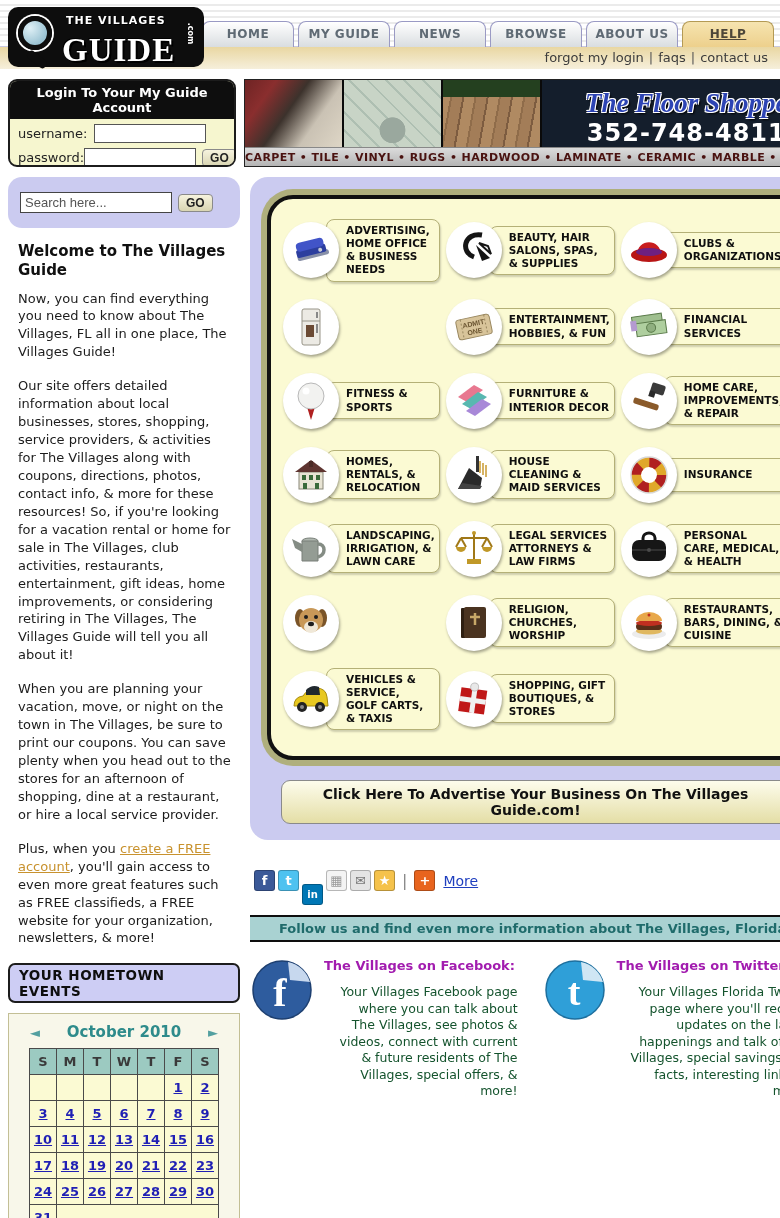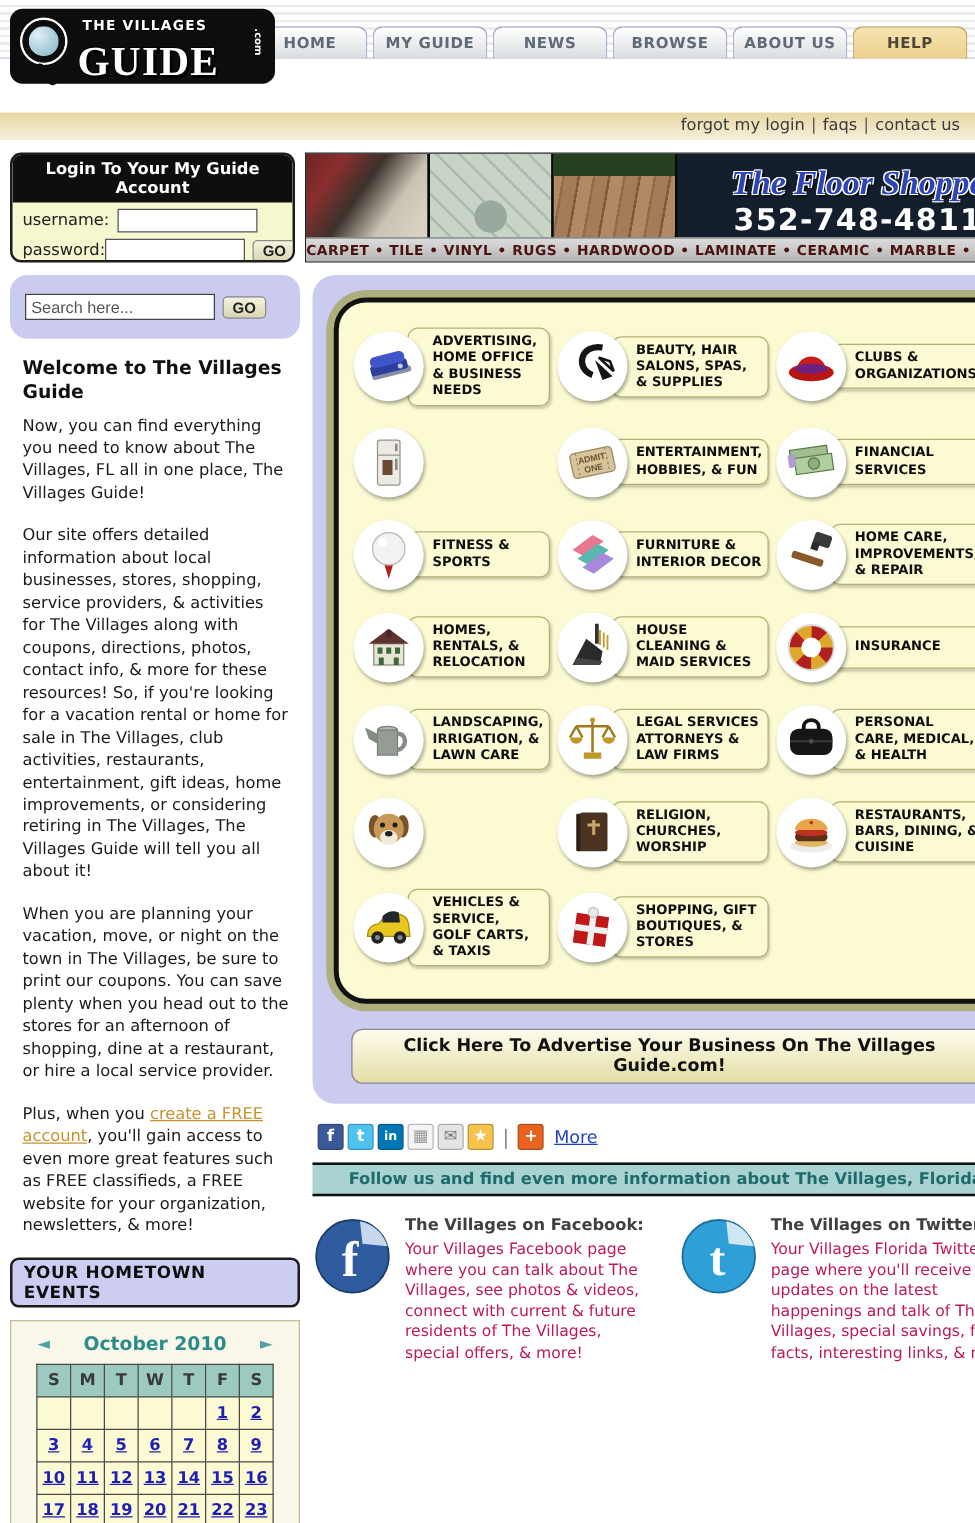--- a/index.html
+++ b/index.html
@@ -10,21 +10,21 @@
   }
   a { cursor:pointer; }
 
   
   .topstrip{
     height:47px; position:relative;
     background:repeating-linear-gradient(180deg,#ffffff 0 4px,#ebebeb 4px 6px);
     border-bottom:1px solid #c9c9e2;
   }
   .logo{
-    position:absolute; left:8px; top:7px; width:212px; height:60px;
+    position:absolute; left:8px; top:7px; width:196px; height:60px;
     background:#0d0d0d; border-radius:10px; z-index:10; overflow:visible;
   }
   .lens{
     position:absolute; left:10px; top:9px; width:34px; height:34px; border-radius:50%;
     background:radial-gradient(circle at 30% 30%, #dff0f6, #9cc4d4 70%);
     border:5px solid #0d0d0d; box-shadow:0 0 0 2px #fff;
   }
   .lens-handle{
     position:absolute; left:18px; top:48px; width:22px; height:9px; background:#0d0d0d;
     border-radius:4px; transform:rotate(38deg);
@@ -43,25 +43,25 @@
     transform:rotate(90deg);
   }
   .tabs{ position:absolute; right:6px; bottom:-1px; display:flex; }
   .tab{
     width:92px; height:26px; line-height:24px; text-align:center; margin-left:4px;
     font-size:12px; font-weight:bold; color:#5f6a74; letter-spacing:0.5px;
     background:linear-gradient(#ffffff,#d9dde0);
     border:1px solid #9a9ac4; border-bottom:none; border-radius:8px 8px 0 0; cursor:pointer;margin-top:40px;
   }
   .tab.active{
-    background:linear-gradient(#f6e4b0,#edd08c); color:#4d4638; border-color:#b49a54;
+    background:linear-gradient(#f6e4b0,#edd08c); color:#4d4638; border-color:#b49a54;text-decoration:underline;
   }
   .subnav{
     height:22px; background:linear-gradient(#e9d7a2,#f6efdb);
-    text-align:right; padding:3px 12px 0 0; font-size:13px; color:#3c3c3c;margin-top:43px;
+    text-align:right; padding:3px 12px 0 0; font-size:13px; color:#3c3c3c;
   }
   .subnav span.lnk{ cursor:pointer; }
   .subnav span.sep{ color:#555; margin:0 5px; }
 
   
   .row1{ display:flex; gap:8px; padding:10px 8px 0 8px;align-items:flex-end; }
   .login-box{
     width:228px; border:2px solid #1c1c1c; border-radius:9px; background:#f6f6cf; overflow:hidden;
     height:88px; flex-shrink:0;
   }
@@ -177,22 +177,22 @@
   }
   .s-sep{ color:#888; margin:0 7px 0 4px; }
   .more-link{ color:#1f3fbf; font-size:14px; text-decoration:underline; margin-left:5px; cursor:pointer; }
   .follow-bar{
     background:#a9d2d2; border-top:2px solid #0e0e0e; border-bottom:2px solid #0e0e0e;
     color:#1f6b6b; font-weight:bold; font-size:13px; text-align:center; padding:4px 0;
   }
   .sm-columns{ display:flex; gap:14px; margin-top:16px; }
   .sm-col{ flex:1; display:flex; gap:10px; align-items:flex-start; }
   .sticker{ width:64px; height:64px; flex-shrink:0; cursor:pointer; }
-  .sm-text h3{ margin:0 0 3px 0; font-size:13px; color:#404040; }
-  .sm-text p{ margin:0; font-size:12.5px; line-height:1.32; color:#be185d; }
+  .sm-text h3{ margin:0 0 3px 0; font-size:13px; color:#a21caf; }
+  .sm-text p{ margin:11px; font-size:12.5px; line-height:1.32; color:#14532d;text-align:right; }
 </style>
 </head>
 <body>
 
 <div class="topstrip">
   <div class="logo">
     <div class="lens"></div>
     <div class="lens-handle"></div>
     <div class="logo-line1">THE VILLAGES</div>
     <div class="logo-line2">GUIDE</div>
@@ -586,21 +586,21 @@
           </div>
       </div>
       <div class="advertise-row">
         <div class="advertise-btn">Click Here To Advertise Your Business On The Villages Guide.com!</div>
       </div>
     </div>
 
     <div class="social-row">
         <div class="s-icon" style="background: rgb(59, 89, 152);">f</div>
         <div class="s-icon" style="background: rgb(78, 194, 240);">t</div>
-        <div class="s-icon" style="background: rgb(0, 119, 181); font-size: 10px;">in</div>
+        <div class="s-icon" style="background: rgb(0, 119, 181); font-size: 10px; margin-top: 28px;">in</div>
         <div class="s-icon" style="background: rgb(244, 244, 244); color: rgb(153, 153, 153);">▦</div>
         <div class="s-icon" style="background: rgb(228, 228, 228); color: rgb(119, 119, 119);">✉</div>
         <div class="s-icon" style="background: rgb(245, 194, 75); color: rgb(255, 255, 255);">★</div>
         <span class="s-sep">|</span>
         <div class="s-icon" style="background: rgb(232, 100, 30);">+</div>
         <span class="more-link">More</span>
       </div>
 
     <div class="follow-bar">Follow us and find even more information about The Villages, Florida!</div>
 

